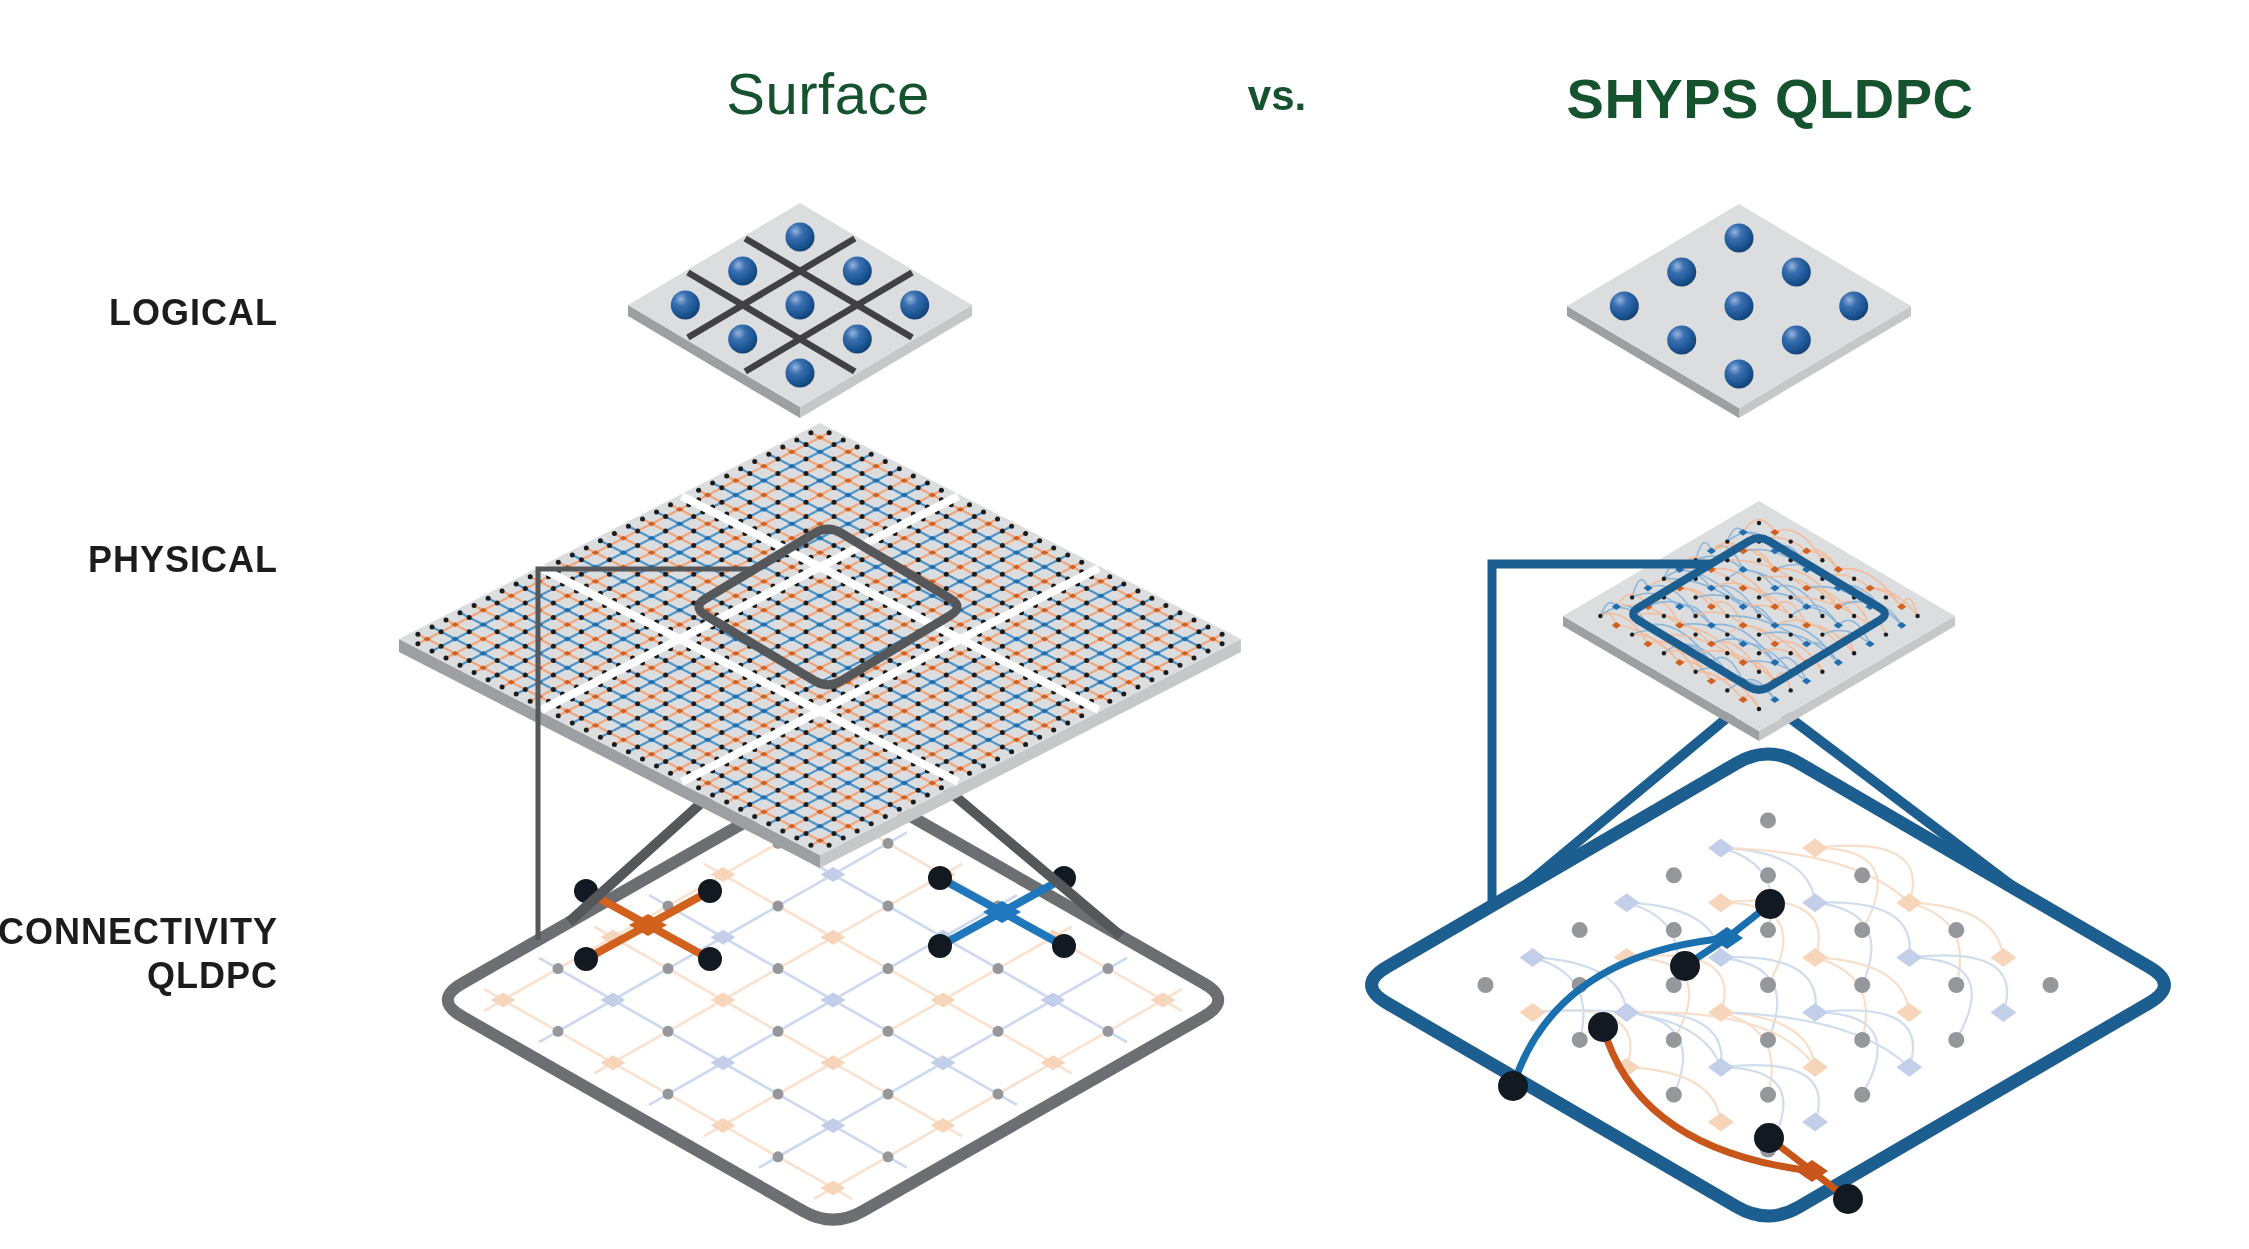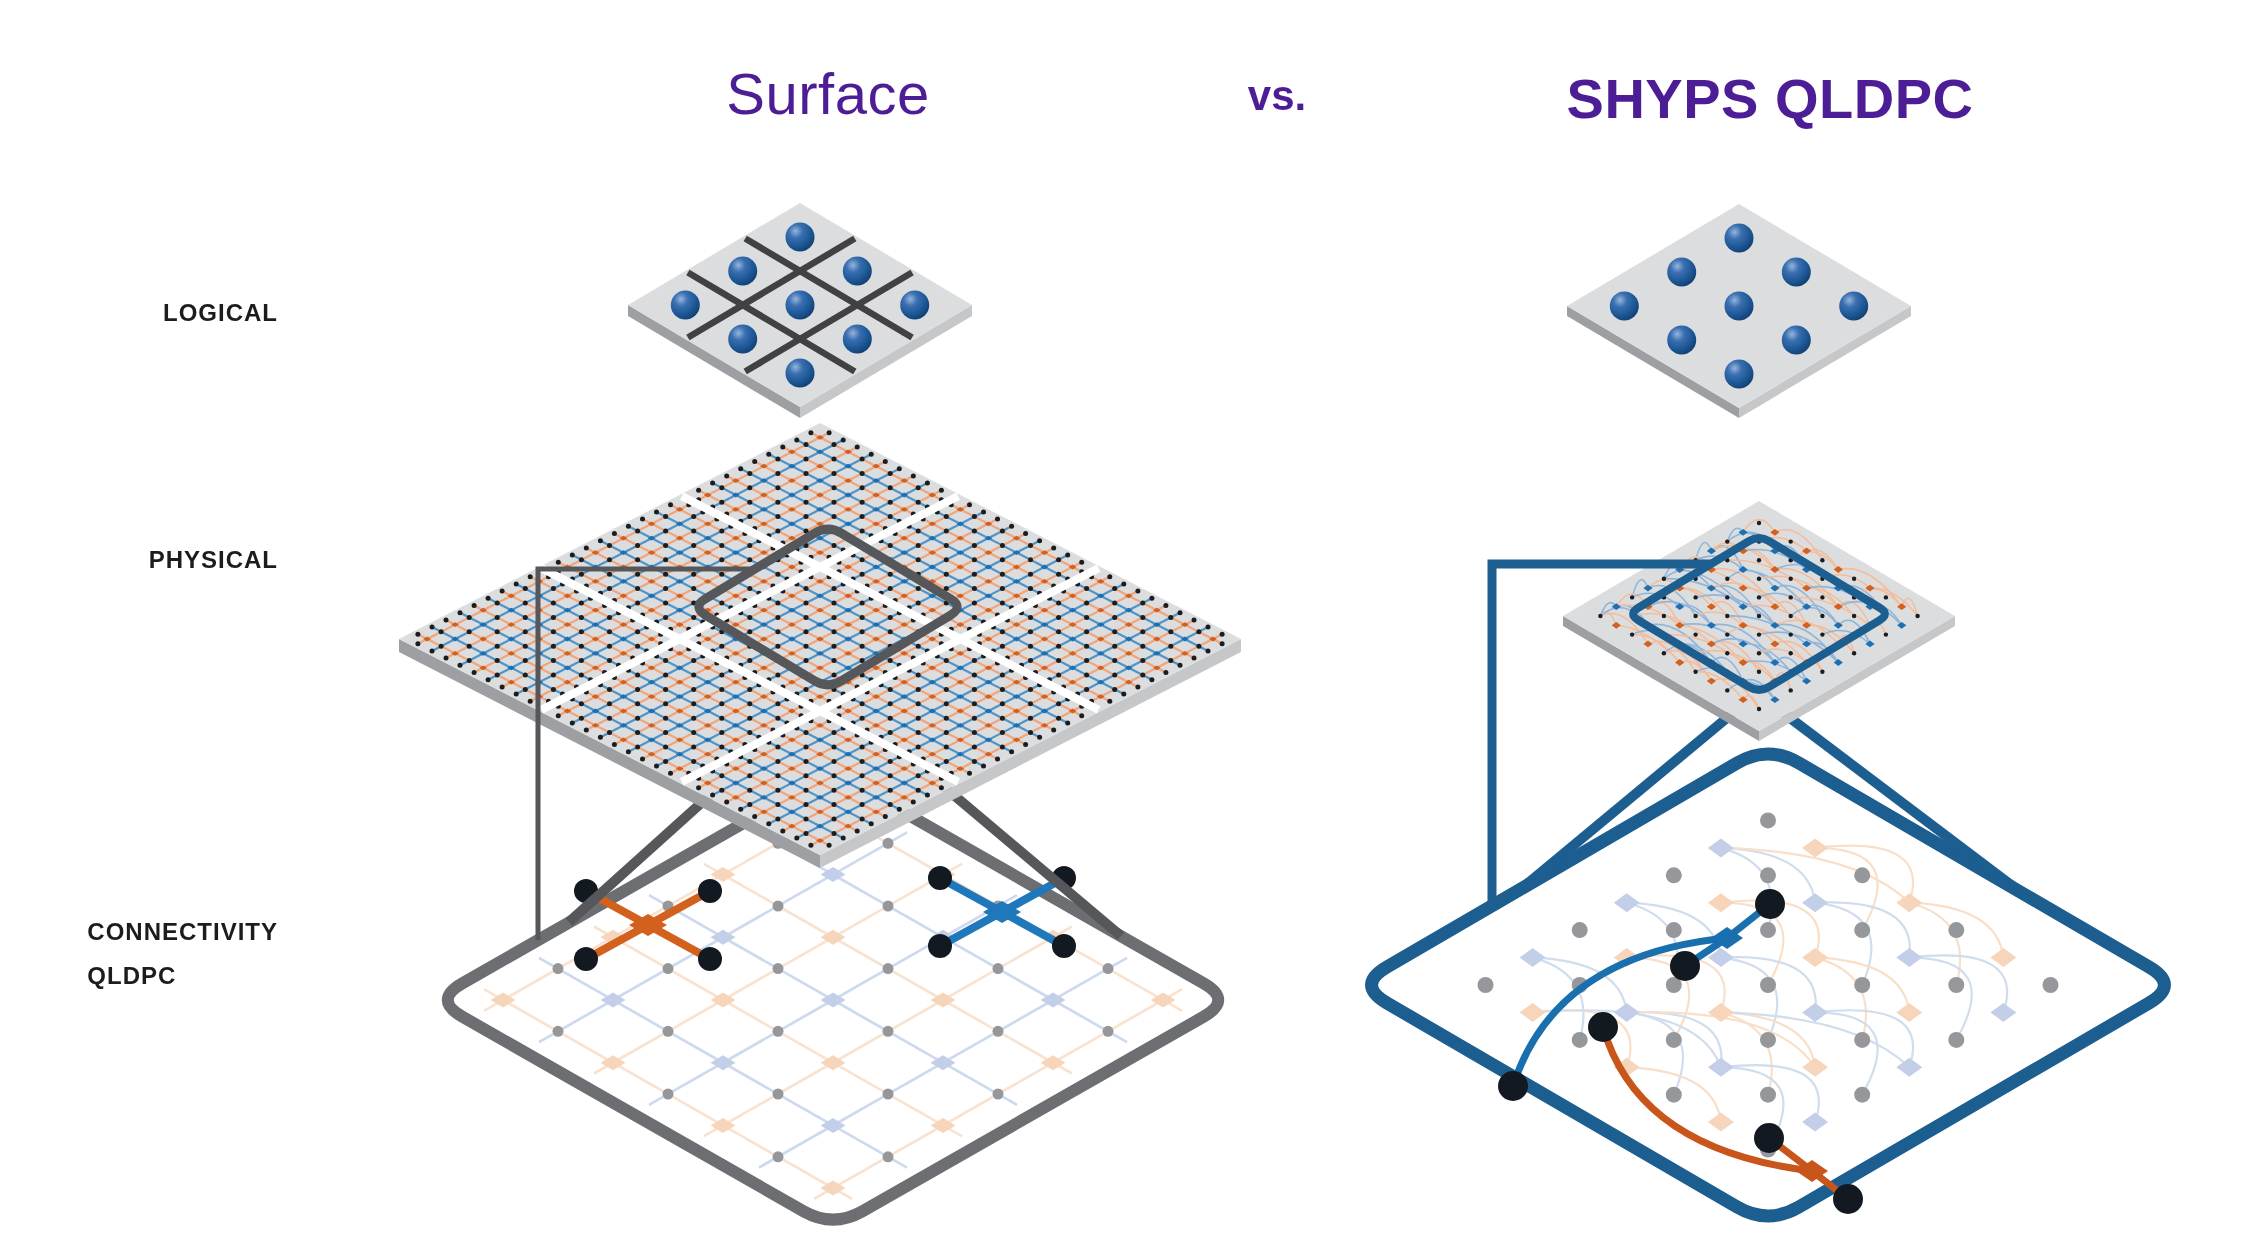--- a/index.html
+++ b/index.html
@@ -1,23 +1,23 @@
 <!DOCTYPE html>
 <html><head>
 <meta charset="utf-8">
 <style>
   html,body{margin:0;padding:0;background:#ffffff;}
   .stage{position:relative;width:2249px;height:1249px;background:#ffffff;overflow:hidden;
          font-family:"Liberation Sans", sans-serif;color:#1c1c1c;}
   #scene{position:absolute;left:0;top:0;}
-  .title{position:absolute;transform:translateX(-50%);white-space:nowrap;color:#4c1d95;}
+  .title{position:absolute;transform:translateX(-50%);white-space:nowrap;color:#14532d;}
   .title-surface{left:828px;top:60px;font-size:58px;font-weight:400;letter-spacing:0.5px;}
   .title-vs{left:1277px;top:72px;font-size:42px;font-weight:700;}
   .title-shyps{left:1770px;top:66px;font-size:56px;font-weight:700;letter-spacing:0.5px;}
-  .rowlabel{position:absolute;right:1971px;text-align:left;font-size:24px;font-weight:700;
+  .rowlabel{position:absolute;right:1971px;text-align:right;font-size:36px;font-weight:700;
             letter-spacing:1px;white-space:nowrap;line-height:32px;}
   .rowlabel-logical{top:297px;}
   .rowlabel-physical{top:544px;}
   .rowlabel-connectivity{top:910px;line-height:44px;}
 </style>
 </head>
 <body>
 
 <div class="stage">
   <svg id="scene" width="2249" height="1249" viewBox="0 0 2249 1249">

